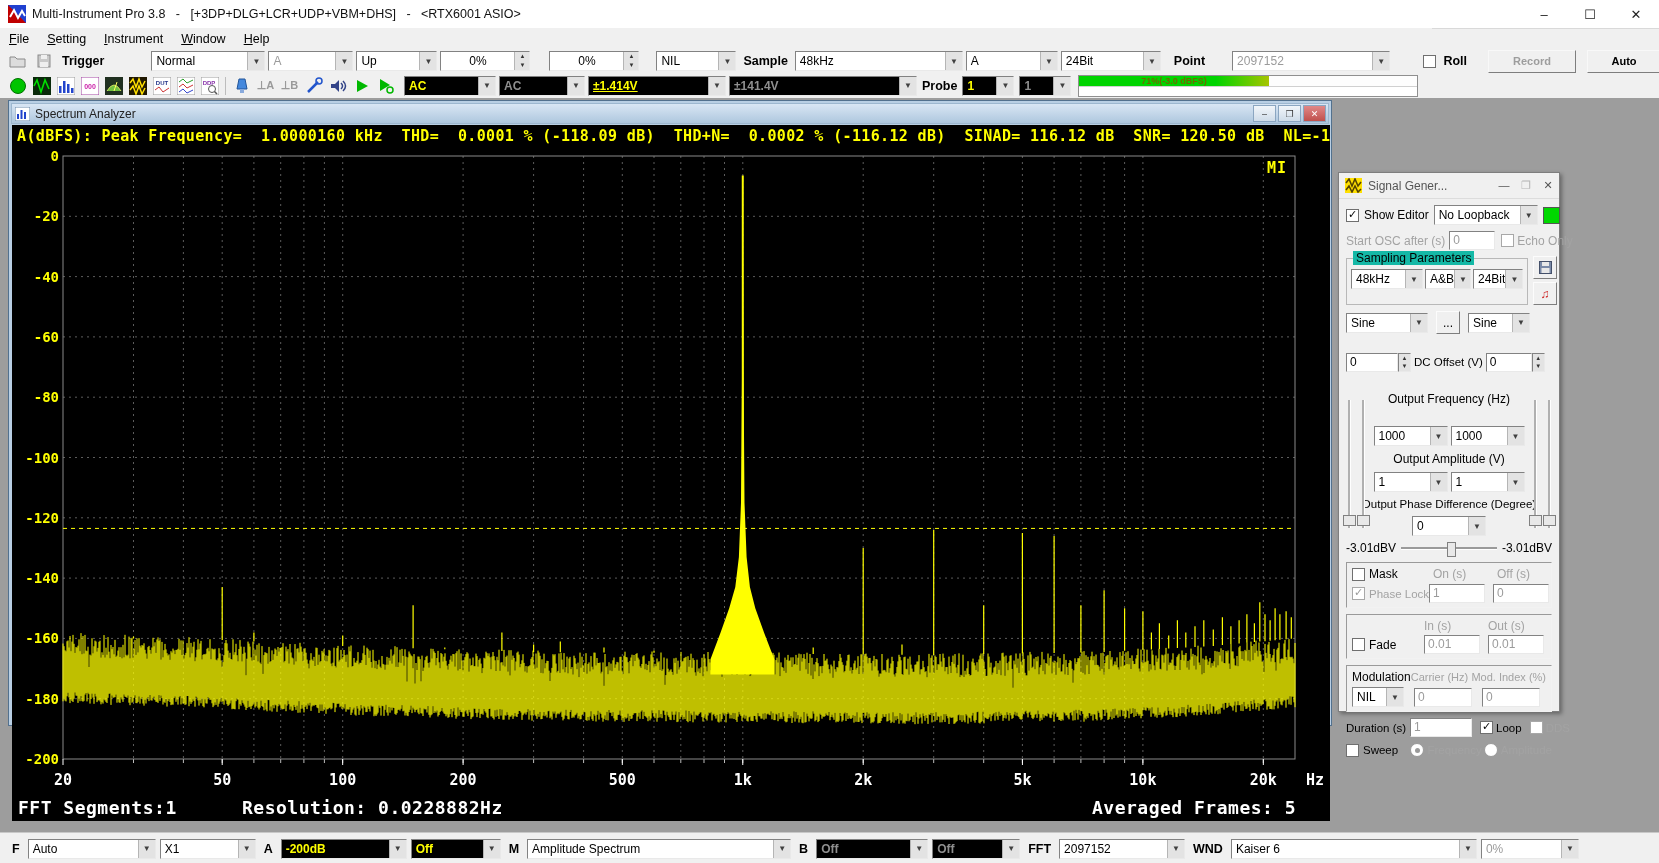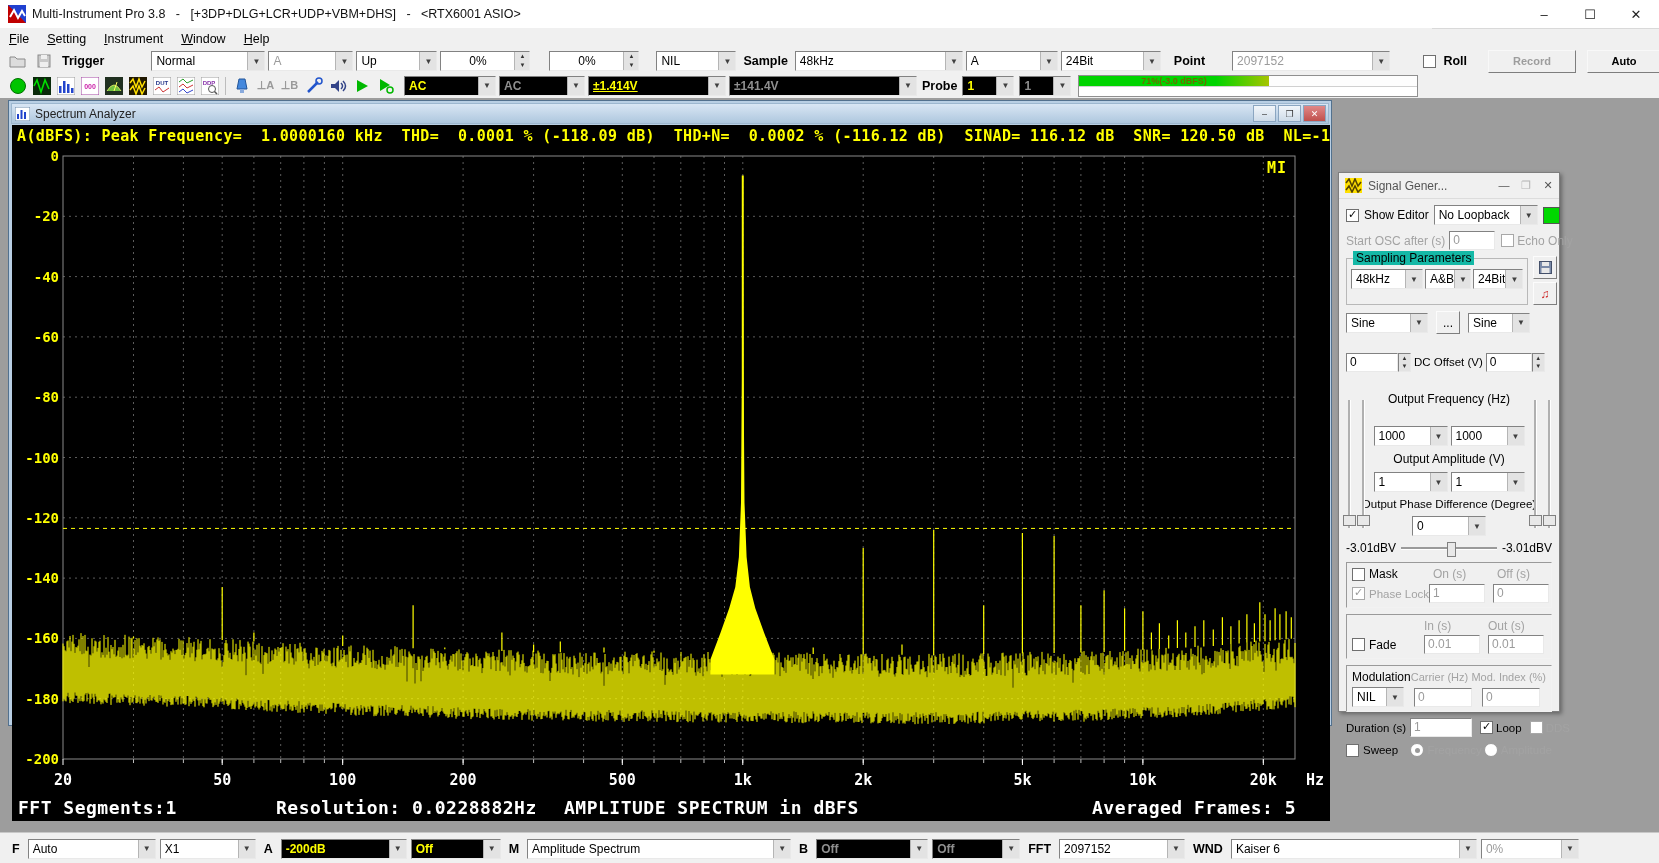--- a/index.html
+++ b/index.html
@@ -452,22 +452,21 @@
             <text x="1303" y="660" text-anchor="middle" fill="#fff" font-family="&quot;DejaVu Sans Mono&quot;,monospace" font-size="15" font-weight="bold">Hz</text>
             <path d="M51 576.3V518.5M52 573.4V521.2M53 575.6V525.3M54 576.4V526.3M55 571.3V516.3M56 567.8V515.5M57 572.4V522.5M58 578.1V511.0M59 574.4V526.2M60 576.0V516.6M61 577.0V509.9M62 573.8V518.8M63 567.5V527.9M64 570.6V522.1M65 570.8V522.6M66 577.9V520.7M67 573.7V514.3M68 576.2V526.2M69 571.1V508.1M70 576.1V529.2M71 576.7V511.0M72 575.8V528.5M73 569.6V509.9M74 568.0V525.6M75 576.4V526.2M76 567.8V521.7M77 569.2V542.0M78 578.6V529.6M79 574.1V530.5M80 568.7V513.2M81 572.6V528.3M82 578.8V521.3M83 568.8V515.6M84 571.5V516.5M85 577.1V526.6M86 575.6V522.9M87 575.0V516.8M88 576.4V515.7M89 579.3V532.6M90 577.2V527.3M91 578.6V529.9M92 574.4V510.1M93 575.4V532.5M94 576.9V522.7M95 578.0V529.7M96 572.8V512.1M97 568.8V526.7M98 568.5V533.2M99 579.9V520.0M100 570.5V524.2M101 572.8V522.0M102 572.4V529.3M103 572.2V514.9M104 569.6V531.9M105 577.7V530.6M106 574.2V525.6M107 577.4V522.2M108 577.9V532.0M109 572.4V522.2M110 574.4V533.3M111 576.9V519.8M112 569.5V532.3M113 571.6V509.8M114 572.0V529.8M115 572.8V531.1M116 570.5V529.7M117 577.7V511.6M118 580.2V533.3M119 572.0V513.5M120 577.7V512.8M121 576.8V532.7M122 572.8V523.8M123 570.3V515.1M124 578.1V529.9M125 578.2V513.4M126 576.9V527.4M127 571.5V513.1M128 578.6V520.7M129 573.7V522.5M130 572.4V520.1M131 578.5V520.7M132 580.7V518.3M133 574.8V524.8M134 578.5V528.5M135 573.5V533.7M136 572.2V522.1M137 576.1V520.9M138 570.0V525.0M139 575.3V528.7M140 575.6V522.5M141 572.9V512.8M142 571.6V521.3M143 575.1V517.3M144 576.8V527.9M145 576.8V514.5M146 577.9V512.4M147 570.1V515.9M148 575.9V514.3M149 570.6V534.6M150 573.2V516.9M151 579.5V532.3M152 576.8V525.2M153 577.8V518.9M154 573.9V524.4M155 581.6V528.2M156 576.1V530.5M157 574.0V529.4M158 577.0V534.8M159 580.1V526.2M160 579.4V527.6M161 579.7V523.6M162 573.1V525.4M163 571.5V529.1M164 576.8V524.9M165 574.5V524.9M166 579.6V523.8M167 572.4V513.8M168 571.0V524.8M169 579.4V515.4M170 573.3V530.0M171 578.5V515.5M172 578.2V533.5M173 579.8V529.9M174 579.4V527.9M175 571.0V518.1M176 571.0V522.6M177 581.2V512.2M178 576.6V532.4M179 578.9V517.9M180 577.2V528.3M181 574.4V521.7M182 576.0V516.8M183 581.7V536.2M184 571.5V532.3M185 572.7V524.7M186 575.4V514.2M187 580.6V524.3M188 575.3V518.5M189 578.3V515.9M190 573.3V534.4M191 581.1V529.9M192 582.3V529.1M193 574.4V529.5M194 578.3V528.7M195 578.6V523.8M196 572.2V522.8M197 573.1V526.3M198 574.8V514.2M199 574.8V534.2M200 578.3V523.5M201 582.1V524.2M202 580.5V524.6M203 577.4V523.7M204 579.9V534.6M205 574.1V535.4M206 581.7V533.3M207 578.7V523.2M208 576.6V528.4M209 572.9V535.5M210 576.9V542.2M211 576.1V537.1M212 579.7V530.1M213 574.3V518.1M214 575.6V515.0M215 579.1V518.4M216 580.9V525.6M217 579.8V532.7M218 578.4V527.8M219 575.5V534.0M220 584.2V534.6M221 583.6V514.3M222 584.0V529.7M223 584.3V527.2M224 576.2V518.8M225 573.5V530.2M226 574.7V536.3M227 584.2V524.0M228 579.1V515.1M229 580.7V521.6M230 575.3V536.4M231 577.9V528.8M232 579.5V521.8M233 581.7V527.6M234 585.0V550.2M235 583.0V533.7M236 575.8V516.6M237 582.2V518.6M238 581.5V521.6M239 584.0V532.3M240 581.1V535.6M241 579.7V516.6M242 577.4V535.1M243 582.6V524.6M244 581.3V530.6M245 576.8V519.8M246 582.7V536.4M247 584.5V518.3M248 582.7V537.6M249 575.7V539.1M250 581.0V521.1M251 581.9V548.9M252 585.3V530.1M253 578.0V527.2M254 584.6V527.8M255 586.3V528.3M256 574.9V538.7M257 575.2V521.9M258 585.5V537.1M259 581.5V536.1M260 586.6V525.4M261 580.0V534.9M262 583.3V529.2M263 579.6V523.5M264 580.4V524.7M265 586.8V530.9M266 581.3V522.0M267 578.9V526.6M268 580.4V523.0M269 583.1V522.7M270 584.4V522.1M271 584.2V518.2M272 583.9V537.3M273 579.4V535.9M274 586.2V521.6M275 580.6V526.4M276 575.7V524.1M277 579.2V538.5M278 584.6V519.0M279 581.5V527.5M280 585.8V532.5M281 585.5V533.4M282 579.9V539.6M283 582.0V519.1M284 584.9V536.4M285 580.7V523.8M286 587.8V523.3M287 576.2V527.4M288 587.6V517.8M289 583.8V521.6M290 579.9V526.7M291 583.6V536.1M292 587.4V524.2M293 581.9V523.2M294 580.4V527.7M295 584.1V534.6M296 578.6V538.6M297 580.5V543.4M298 577.8V535.3M299 585.9V528.2M300 581.5V534.5M301 580.2V536.0M302 580.8V531.9M303 579.8V541.0M304 580.0V522.6M305 582.5V522.9M306 583.2V539.8M307 587.9V529.7M308 579.5V537.2M309 585.9V536.0M310 579.5V525.9M311 586.2V527.5M312 584.4V524.3M313 582.6V536.2M314 588.8V530.4M315 584.3V536.3M316 584.2V530.8M317 583.1V524.9M318 582.5V525.7M319 584.3V538.5M320 583.4V541.2M321 577.8V537.7M322 578.2V522.7M323 587.1V540.9M324 582.5V542.4M325 578.8V523.1M326 578.7V520.9M327 578.6V536.5M328 582.2V534.8M329 580.9V524.9M330 583.9V533.8M331 582.2V532.1M332 583.6V525.0M333 579.2V530.1M334 586.7V536.8M335 584.3V529.6M336 584.5V542.3M337 584.5V521.6M338 582.0V526.3M339 590.0V520.5M340 587.7V541.6M341 584.6V541.0M342 582.7V533.0M343 589.6V537.5M344 590.6V537.8M345 581.1V535.7M346 583.6V527.1M347 589.9V539.3M348 585.6V537.7M349 580.0V538.0M350 583.5V535.2M351 589.9V528.3M352 581.4V520.6M353 582.7V529.9M354 587.1V540.0M355 586.9V522.7M356 581.5V524.2M357 584.1V532.9M358 586.5V525.6M359 580.4V537.0M360 581.6V542.7M361 581.5V524.8M362 591.2V535.5M363 589.5V543.2M364 591.0V536.0M365 589.4V544.1M366 587.7V539.5M367 580.6V534.8M368 582.9V541.6M369 590.6V543.1M370 580.8V531.0M371 581.2V538.9M372 590.9V539.6M373 584.8V544.7M374 579.8V539.7M375 587.5V531.9M376 590.6V539.7M377 582.0V532.8M378 587.7V535.7M379 582.6V524.4M380 585.4V538.6M381 582.6V530.7M382 583.0V529.4M383 588.9V521.2M384 589.8V541.8M385 588.2V522.2M386 584.9V542.0M387 584.6V537.4M388 585.6V524.7M389 583.8V537.9M390 580.2V523.9M391 586.3V530.9M392 585.7V540.7M393 590.5V524.3M394 587.8V531.7M395 590.5V556.5M396 591.1V532.3M397 587.0V526.5M398 584.8V528.6M399 580.7V530.4M400 588.1V531.3M401 582.7V543.2M402 584.5V529.1M403 587.2V558.5M404 585.0V538.0M405 584.4V545.0M406 587.6V531.5M407 589.2V531.7M408 582.8V534.2M409 588.2V556.3M410 588.5V530.6M411 591.0V546.0M412 583.6V542.6M413 584.4V535.2M414 584.3V531.9M415 587.5V530.8M416 581.1V537.9M417 589.8V542.6M418 592.5V537.3M419 590.3V523.7M420 589.3V533.5M421 581.2V523.9M422 588.0V526.4M423 586.2V528.0M424 587.6V540.3M425 585.6V533.0M426 591.5V525.9M427 590.0V537.3M428 587.1V543.2M429 585.9V528.0M430 583.0V529.1M431 586.6V536.5M432 588.4V531.7M433 589.0V528.3M434 591.3V535.8M435 589.4V540.6M436 592.8V544.6M437 592.1V538.9M438 589.2V534.7M439 584.0V530.7M440 592.2V536.6M441 586.5V529.0M442 583.1V529.2M443 590.0V541.6M444 593.7V528.2M445 591.6V526.2M446 582.4V545.5M447 590.8V524.4M448 584.8V544.0M449 586.9V528.4M450 587.3V535.5M451 591.8V545.2M452 591.8V535.3M453 586.5V532.2M454 585.2V529.1M455 588.6V527.2M456 591.0V528.5M457 584.8V546.6M458 587.3V533.5M459 594.1V540.7M460 592.3V540.0M461 591.5V532.5M462 583.6V541.2M463 583.8V541.2M464 588.0V528.6M465 592.1V531.1M466 587.7V541.6M467 583.9V534.9M468 593.0V533.4M469 589.1V538.6M470 588.6V548.1M471 589.7V543.1M472 584.0V532.8M473 586.3V533.6M474 587.7V526.7M475 592.2V528.2M476 593.2V531.1M477 584.0V528.4M478 583.7V532.3M479 591.4V544.2M480 591.4V531.6M481 593.0V527.0M482 594.5V531.1M483 585.3V535.3M484 591.8V546.0M485 584.7V531.8M486 591.1V535.2M487 594.0V524.7M488 584.1V545.8M489 590.6V537.5M490 584.6V537.2M491 594.7V540.4M492 594.6V524.9M493 590.2V541.5M494 590.7V531.9M495 587.2V530.6M496 589.9V546.6M497 594.6V525.2M498 591.7V550.4M499 591.5V525.2M500 590.0V534.8M501 593.9V530.6M502 591.4V533.0M503 588.0V545.5M504 591.3V536.5M505 592.0V527.7M506 589.0V526.6M507 585.9V529.6M508 586.0V542.2M509 587.5V538.9M510 594.9V535.3M511 590.2V529.2M512 588.7V537.9M513 587.6V546.5M514 589.6V541.1M515 587.2V547.6M516 584.2V541.4M517 594.6V541.2M518 585.7V540.2M519 590.3V533.8M520 595.7V532.1M521 589.9V525.6M522 584.9V539.4M523 589.7V543.7M524 591.1V528.5M525 593.8V542.7M526 588.9V525.6M527 591.8V527.5M528 586.9V530.8M529 594.2V547.9M530 594.0V534.3M531 590.7V548.3M532 587.1V528.7M533 591.2V543.3M534 589.7V538.2M535 592.5V535.8M536 586.3V536.0M537 585.8V545.7M538 593.2V556.0M539 591.6V547.7M540 594.5V542.9M541 586.6V529.2M542 588.6V530.4M543 586.5V529.2M544 592.8V538.5M545 589.3V547.4M546 588.0V545.9M547 589.2V528.4M548 587.7V547.9M549 586.6V527.8M550 591.9V534.6M551 595.4V544.3M552 593.8V528.1M553 590.5V547.3M554 584.8V542.1M555 590.9V531.6M556 594.1V548.3M557 594.4V533.5M558 587.0V531.9M559 584.9V544.1M560 592.9V542.1M561 591.5V549.5M562 592.6V530.7M563 590.3V533.2M564 589.5V538.7M565 587.8V544.2M566 593.4V537.6M567 591.2V552.1M568 594.4V527.6M569 594.1V542.7M570 590.1V531.7M571 589.1V540.2M572 586.8V547.1M573 587.3V538.2M574 595.0V528.2M575 595.8V548.7M576 592.0V538.9M577 595.3V537.4M578 591.5V546.4M579 586.3V531.1M580 594.2V541.7M581 595.9V544.4M582 589.1V527.6M583 590.7V527.7M584 596.5V540.4M585 589.8V533.0M586 585.8V538.0M587 594.6V538.0M588 587.5V537.5M589 588.9V548.4M590 592.7V546.7M591 596.7V537.4M592 593.9V560.8M593 590.4V529.0M594 595.1V542.2M595 586.9V541.2M596 595.4V549.2M597 585.0V537.2M598 587.7V545.5M599 587.7V538.6M600 591.1V546.2M601 587.2V535.3M602 593.4V532.5M603 596.3V542.8M604 594.7V539.4M605 595.0V536.9M606 589.9V537.4M607 589.7V545.7M608 585.6V531.9M609 590.7V531.7M610 595.2V545.6M611 593.1V549.1M612 596.9V530.7M613 592.1V526.7M614 593.6V532.0M615 592.7V532.4M616 588.7V537.2M617 595.9V548.3M618 591.0V535.9M619 594.0V532.5M620 593.5V529.7M621 589.9V541.2M622 588.3V530.0M623 588.2V535.9M624 588.1V529.0M625 596.1V528.2M626 591.6V532.7M627 587.8V534.5M628 593.8V541.3M629 586.6V542.9M630 585.3V539.0M631 594.0V531.5M632 586.8V530.4M633 591.0V544.3M634 591.7V538.8M635 592.8V545.1M636 596.2V540.0M637 591.3V536.1M638 595.4V547.3M639 593.5V529.4M640 585.4V526.5M641 588.2V532.3M642 591.7V542.6M643 593.2V538.8M644 588.3V541.2M645 596.7V533.5M646 592.8V537.4M647 585.2V536.3M648 592.5V545.0M649 589.0V527.5M650 593.2V546.0M651 585.5V544.3M652 585.7V532.5M653 589.9V559.8M654 596.2V550.1M655 586.8V533.5M656 590.4V543.7M657 592.1V547.1M658 594.7V545.4M659 595.1V544.3M660 586.6V546.9M661 589.8V549.8M662 594.9V533.3M663 589.7V537.9M664 586.5V532.8M665 597.1V548.7M666 596.6V535.7M667 587.2V544.5M668 594.2V542.3M669 592.1V526.9M670 590.1V536.6M671 594.5V536.2M672 591.9V533.2M673 594.1V532.6M674 585.5V531.8M675 596.0V547.3M676 597.2V531.2M677 586.0V541.7M678 596.1V535.0M679 588.5V528.7M680 590.2V542.8M681 597.3V533.2M682 586.6V535.1M683 594.3V547.3M684 589.7V550.7M685 590.6V534.7M686 590.5V546.6M687 588.9V543.4M688 587.5V548.1M689 587.3V542.3M690 592.1V532.8M691 596.5V551.2M692 592.8V529.3M693 589.3V533.4M694 593.9V541.5M695 595.5V546.3M696 590.5V527.0M697 587.5V534.1M698 588.3V537.5M699 587.2V545.2M700 595.5V538.7M701 589.7V534.1M702 588.8V546.7M703 591.2V530.0M704 593.6V532.9M705 589.9V530.2M706 596.7V526.9M707 597.5V533.1M708 589.0V543.6M709 596.6V549.1M710 594.0V551.8M711 587.7V538.5M712 589.5V529.0M713 588.5V529.8M714 597.4V529.1M715 589.1V537.5M716 587.3V528.9M717 588.6V533.1M718 593.5V545.5M719 589.9V543.9M720 593.5V549.7M721 587.9V531.3M722 594.0V533.1M723 588.2V532.0M724 594.9V543.3M725 596.9V550.0M726 591.7V546.1M727 586.9V533.7M728 589.4V549.0M729 590.9V541.4M730 595.9V542.2M731 592.7V527.0M732 589.7V545.1M733 593.7V549.7M734 590.7V544.4M735 595.8V546.5M736 596.5V538.5M737 592.3V546.1M738 591.5V551.1M739 595.7V550.2M740 596.0V545.7M741 596.1V540.4M742 590.9V548.1M743 591.0V536.9M744 594.5V527.3M745 596.9V528.6M746 588.1V534.8M747 591.2V532.2M748 591.3V548.0M749 593.6V533.3M750 593.6V544.7M751 588.7V539.1M752 594.7V534.5M753 588.2V527.9M754 593.7V536.3M755 589.3V542.0M756 588.5V542.8M757 589.6V533.9M758 590.2V531.5M759 586.4V527.3M760 594.3V534.4M761 588.3V527.9M762 595.1V529.8M763 595.1V549.4M764 588.8V535.1M765 589.6V532.6M766 596.2V537.5M767 588.1V527.5M768 594.1V551.1M769 592.5V537.4M770 594.1V542.0M771 587.1V542.7M772 591.4V545.9M773 596.2V532.6M774 597.3V547.8M775 596.7V534.8M776 593.1V529.9M777 589.2V535.9M778 593.2V535.5M779 591.0V532.4M780 598.0V541.9M781 592.7V532.3M782 586.4V539.7M783 596.6V539.0M784 587.1V529.9M785 593.6V539.9M786 590.1V532.7M787 597.5V528.6M788 594.2V545.8M789 591.8V529.2M790 597.6V536.6M791 598.2V533.1M792 587.1V529.1M793 597.5V533.9M794 597.1V544.3M795 588.6V527.7M796 591.3V548.8M797 596.4V538.0M798 592.9V529.0M799 593.9V550.5M800 593.4V532.8M801 586.4V554.0M802 588.7V539.4M803 596.3V546.4M804 595.1V537.0M805 591.5V533.1M806 597.1V538.2M807 596.0V551.1M808 588.7V541.3M809 589.9V541.2M810 593.7V548.2M811 591.4V540.9M812 591.9V529.0M813 591.1V535.9M814 588.5V535.4M815 590.2V533.7M816 590.7V539.5M817 587.0V544.2M818 595.2V548.4M819 592.0V539.6M820 589.7V541.4M821 592.4V552.8M822 594.8V535.7M823 587.9V544.2M824 597.3V546.7M825 596.0V542.1M826 597.0V542.5M827 595.7V536.1M828 588.0V529.0M829 591.0V532.7M830 596.7V537.2M831 595.4V539.8M832 588.7V547.3M833 587.5V546.1M834 596.0V540.5M835 588.0V535.7M836 594.0V530.0M837 590.7V529.6M838 593.4V545.7M839 594.0V542.3M840 592.9V548.5M841 590.2V545.0M842 597.6V538.4M843 590.9V535.6M844 596.8V544.6M845 587.3V542.8M846 597.0V531.2M847 596.9V549.0M848 592.5V541.1M849 595.6V529.3M850 598.1V529.4M851 587.9V548.8M852 587.7V530.6M853 592.8V529.0M854 590.7V528.6M855 587.3V531.6M856 593.5V538.4M857 588.7V533.0M858 592.4V532.9M859 598.3V538.1M860 596.9V545.6M861 597.6V535.8M862 596.4V530.9M863 592.2V541.4M864 589.1V534.0M865 587.8V534.5M866 598.4V545.5M867 597.7V551.7M868 598.0V548.5M869 596.0V548.7M870 593.2V529.0M871 589.2V545.6M872 591.7V544.9M873 591.9V545.4M874 589.1V547.2M875 596.5V535.1M876 596.1V533.6M877 588.4V547.7M878 595.3V543.2M879 598.1V538.5M880 596.8V531.8M881 587.3V536.0M882 597.8V549.4M883 591.3V551.6M884 595.3V548.2M885 591.1V542.0M886 593.9V536.4M887 598.7V529.8M888 588.1V531.9M889 595.5V535.3M890 589.3V549.0M891 598.4V550.0M892 597.4V532.2M893 598.7V531.7M894 595.7V543.8M895 596.2V544.4M896 588.6V533.7M897 596.3V549.6M898 595.1V531.6M899 591.6V539.6M900 591.6V543.6M901 597.1V546.8M902 590.2V546.8M903 599.2V539.8M904 587.3V539.4M905 592.1V536.6M906 598.8V536.5M907 593.5V530.1M908 589.3V549.4M909 592.5V544.4M910 598.5V544.2M911 588.5V535.9M912 591.0V542.2M913 595.8V547.1M914 590.2V546.2M915 593.1V552.2M916 598.9V541.2M917 589.3V528.9M918 589.9V547.6M919 587.9V532.8M920 597.4V530.4M921 588.3V540.1M922 591.1V548.0M923 596.5V530.5M924 587.2V531.9M925 595.1V544.9M926 591.2V539.2M927 591.8V539.5M928 597.4V529.0M929 590.8V536.5M930 597.3V541.8M931 594.8V528.6M932 589.2V532.9M933 597.0V546.3M934 589.2V542.1M935 591.1V542.0M936 593.3V549.2M937 599.0V531.6M938 591.8V540.8M939 592.8V548.0M940 592.7V537.0M941 592.3V530.6M942 598.9V538.8M943 598.3V529.1M944 597.1V542.4M945 596.1V548.2M946 590.3V539.9M947 589.5V528.3M948 595.2V552.1M949 590.2V549.8M950 596.9V550.5M951 590.3V529.7M952 595.4V552.0M953 597.3V545.8M954 589.1V549.5M955 590.6V543.3M956 598.6V536.2M957 592.4V549.0M958 593.3V550.7M959 596.8V550.0M960 590.6V536.6M961 587.9V533.6M962 595.7V537.8M963 597.7V540.4M964 595.0V545.1M965 587.2V537.2M966 586.7V546.6M967 597.8V534.5M968 598.5V530.6M969 597.1V528.5M970 596.2V533.8M971 586.8V528.3M972 598.4V536.7M973 592.4V544.0M974 592.9V551.0M975 593.8V550.8M976 594.1V528.5M977 592.4V531.6M978 589.3V542.4M979 596.2V537.7M980 590.9V549.7M981 589.4V547.6M982 588.0V542.6M983 595.6V541.6M984 587.2V536.0M985 591.2V549.0M986 594.8V538.1M987 586.7V544.8M988 591.0V535.6M989 588.5V550.2M990 590.1V528.2M991 595.9V527.7M992 592.9V531.6M993 590.1V550.8M994 593.5V530.5M995 587.2V538.1M996 589.8V545.2M997 595.7V536.6M998 588.0V530.8M999 590.4V530.2M1000 593.9V543.9M1001 593.0V562.7M1002 589.6V535.6M1003 586.8V539.4M1004 590.7V528.5M1005 587.7V542.7M1006 591.1V533.6M1007 592.2V548.0M1008 593.9V528.4M1009 594.6V536.6M1010 594.3V539.8M1011 588.7V527.4M1012 589.3V533.9M1013 586.7V547.8M1014 585.7V550.4M1015 588.4V550.4M1016 592.4V530.4M1017 587.6V545.6M1018 586.6V526.9M1019 589.9V529.4M1020 592.9V542.9M1021 594.1V541.7M1022 592.6V533.6M1023 589.7V544.2M1024 588.9V532.0M1025 592.9V536.3M1026 585.6V531.4M1027 589.2V549.3M1028 596.1V542.3M1029 592.8V539.9M1030 594.8V526.9M1031 589.2V545.9M1032 592.7V534.4M1033 590.4V549.3M1034 590.9V538.0M1035 591.4V539.0M1036 588.2V528.5M1037 589.2V540.5M1038 592.7V532.8M1039 593.1V530.9M1040 589.6V548.4M1041 586.7V536.7M1042 596.5V537.9M1043 588.9V536.0M1044 587.6V549.8M1045 591.9V537.3M1046 591.8V531.6M1047 595.0V542.8M1048 594.8V533.1M1049 596.0V546.6M1050 594.1V546.4M1051 595.4V539.4M1052 587.2V529.1M1053 588.4V549.4M1054 590.5V534.9M1055 590.1V542.0M1056 592.6V550.0M1057 594.3V538.0M1058 588.1V535.0M1059 587.0V536.1M1060 590.4V543.8M1061 595.6V557.7M1062 585.7V545.3M1063 595.2V533.3M1064 584.8V539.1M1065 588.3V537.0M1066 594.6V533.2M1067 584.9V533.3M1068 589.8V531.1M1069 586.0V546.8M1070 586.3V526.7M1071 588.9V547.9M1072 596.7V526.1M1073 592.7V549.5M1074 594.3V530.2M1075 591.2V540.2M1076 592.9V531.8M1077 588.0V549.0M1078 588.4V535.1M1079 590.9V531.3M1080 589.4V526.7M1081 595.5V535.3M1082 589.1V531.2M1083 589.6V540.1M1084 594.0V529.5M1085 595.4V539.8M1086 585.8V540.2M1087 587.8V541.6M1088 592.3V545.7M1089 595.2V528.1M1090 593.9V543.9M1091 584.5V527.7M1092 584.9V549.4M1093 590.9V538.0M1094 584.5V531.4M1095 587.7V530.5M1096 595.0V529.9M1097 594.1V544.1M1098 591.8V526.0M1099 586.5V534.6M1100 594.3V532.2M1101 584.1V541.2M1102 593.0V539.5M1103 583.7V536.4M1104 590.6V539.9M1105 589.3V532.4M1106 592.7V542.3M1107 585.4V544.6M1108 591.6V527.1M1109 584.7V541.5M1110 585.4V530.8M1111 591.1V526.1M1112 586.1V541.1M1113 593.7V539.9M1114 592.2V527.3M1115 584.8V539.0M1116 586.1V526.2M1117 593.2V539.3M1118 583.6V533.0M1119 589.0V544.0M1120 588.0V530.4M1121 583.2V535.9M1122 592.1V539.1M1123 583.9V538.9M1124 591.0V533.5M1125 587.2V530.0M1126 588.8V523.7M1127 590.7V543.5M1128 589.1V546.5M1129 593.3V524.6M1130 591.0V536.9M1131 585.2V538.2M1132 582.5V524.3M1133 585.1V537.4M1134 585.6V536.6M1135 582.5V524.7M1136 583.2V535.7M1137 585.5V546.4M1138 583.5V539.1M1139 591.8V544.5M1140 582.3V525.3M1141 588.5V529.7M1142 588.6V540.4M1143 591.6V545.2M1144 589.7V530.5M1145 592.7V536.8M1146 582.6V533.4M1147 590.0V523.8M1148 587.4V543.8M1149 589.7V544.4M1150 592.4V529.7M1151 591.6V530.4M1152 587.6V537.7M1153 585.8V529.5M1154 590.7V522.9M1155 590.2V545.6M1156 582.1V528.6M1157 585.8V539.8M1158 589.5V537.5M1159 585.9V538.1M1160 590.0V534.6M1161 592.2V528.3M1162 583.7V540.5M1163 587.5V545.0M1164 591.9V540.9M1165 592.1V532.1M1166 588.5V530.4M1167 583.5V528.8M1168 591.0V545.0M1169 588.3V534.9M1170 582.0V525.5M1171 588.1V529.9M1172 582.2V535.5M1173 589.4V529.9M1174 591.5V528.0M1175 584.2V542.5M1176 579.8V535.9M1177 587.3V544.7M1178 582.6V534.7M1179 582.1V523.6M1180 588.3V531.5M1181 587.3V528.9M1182 590.1V540.7M1183 587.0V530.1M1184 586.6V544.5M1185 590.4V531.3M1186 587.4V520.7M1187 580.3V537.5M1188 587.1V540.1M1189 590.0V522.5M1190 587.6V549.3M1191 581.0V533.5M1192 585.9V548.0M1193 587.2V534.7M1194 589.3V530.9M1195 579.1V534.5M1196 584.8V540.0M1197 589.8V536.5M1198 578.9V533.0M1199 587.5V542.6M1200 588.8V538.2M1201 581.1V540.8M1202 581.6V536.3M1203 588.7V525.9M1204 586.3V542.4M1205 585.0V526.4M1206 589.2V540.3M1207 584.1V526.9M1208 588.6V530.5M1209 582.7V523.3M1210 582.7V536.5M1211 578.7V525.0M1212 584.6V538.0M1213 577.9V538.3M1214 577.9V526.0M1215 583.0V527.5M1216 581.9V525.5M1217 577.8V538.5M1218 580.6V543.9M1219 580.9V519.2M1220 582.2V526.4M1221 585.6V526.5M1222 580.6V533.5M1223 576.6V540.3M1224 587.2V540.8M1225 580.2V531.0M1226 576.2V541.2M1227 580.2V522.3M1228 580.2V520.9M1229 585.9V526.2M1230 579.2V534.0M1231 586.1V526.2M1232 576.9V535.7M1233 581.4V524.9M1234 584.0V526.2M1235 583.5V517.7M1236 579.3V535.6M1237 582.2V524.9M1238 586.0V536.5M1239 576.0V516.6M1240 579.2V521.0M1241 584.1V535.1M1242 574.7V519.2M1243 578.3V527.8M1244 584.4V515.6M1245 582.0V525.7M1246 578.0V531.5M1247 585.8V517.5M1248 578.7V526.0M1249 580.8V529.5M1250 579.6V536.6M1251 579.2V536.5M1252 575.1V546.9M1253 574.0V518.9M1254 576.3V527.9M1255 584.7V533.2M1256 581.4V519.6M1257 581.3V516.9M1258 584.0V529.0M1259 583.9V536.6M1260 584.4V532.8M1261 575.5V530.1M1262 584.4V523.9M1263 580.8V537.2M1264 576.6V545.6M1265 575.3V524.6M1266 583.4V522.9M1267 573.2V517.7M1268 576.6V538.4M1269 579.5V534.1M1270 580.3V533.4M1271 576.5V534.2M1272 574.8V518.5M1273 575.5V514.9M1274 582.7V532.1M1275 574.7V535.1M1276 573.4V524.6M1277 579.4V514.1M1278 571.3V531.8M1279 579.8V532.5M1280 571.6V531.8M1281 571.7V533.6M1282 577.3V538.2M1283 582.2V518.0" stroke="#FFFF00" stroke-width="1" fill="none"></path>
             <path d="M698.4 549.6 L698.4 534.5 L708.6 507.4 L717.2 483.3 L723.3 462.1 L726.9 432.0 L729.0 377.7 L730.1 242.1 L730.8 50.6 L731.5 242.1 L732.5 377.7 L734.6 432.0 L737.9 462.1 L743.3 483.3 L752.0 507.4 L762.4 534.5 L762.4 549.6 Z" fill="#FFFF00"></path>
             <line x1="730.7687041088199" y1="50.5975" x2="730.7687041088199" y2="528.475" stroke="#FFFF00" stroke-width="2"></line>
             <path d="M121.5 511.5V513.4M210.2 514.9V462.1M241.9 516.5V507.4M330.7 520.9V510.4M401.1 523.2V480.2M432.8 524.2V522.4M489.9 526.0V507.4M521.6 527.0V519.4M548.3 527.2V516.4M592.0 527.5V522.4M642.0 527.8V525.5M801.2 529.0V522.4M851.2 529.4V422.9M890.0 529.7V519.4M921.7 530.0V404.9M971.7 529.1V480.2M1010.4 528.4V407.9M1042.1 527.9V410.9M1068.9 527.4V480.2M1092.1 527.0V465.2M1112.6 525.8V483.3M1130.9 524.8V486.3M1139.4 524.4V507.4M1147.4 523.9V498.3M1156.7 523.4V510.4M1165.4 522.9V495.3M1173.8 522.5V507.4M1183.0 521.9V501.3M1191.8 521.5V495.3M1201.3 520.9V504.4M1210.4 520.1V492.3M1218.9 519.3V501.3M1227.1 518.6V495.3M1234.9 517.8V489.3M1242.4 517.1V498.3M1247.8 516.6V477.2M1253.0 516.2V489.3M1258.1 515.7V495.3M1263.1 515.2V483.3M1267.9 514.8V489.3M1274.1 514.2V486.3M1279.3 513.7V492.3" stroke="#FFFF00" stroke-width="1.2" fill="none"></path>
             <line x1="51" y1="403.4128" x2="1283" y2="403.4128" stroke="#FFFF00" stroke-width="1" stroke-dasharray="4,4"></line>
             <text x="1275" y="48" text-anchor="end" fill="#FFFF00" font-family="&quot;DejaVu Sans Mono&quot;,monospace" font-size="15" font-weight="bold" letter-spacing="1px">MI</text>
           </svg>
         <div id="status-line">A(dBFS): Peak Frequency=  1.0000160 kHz  THD=  0.0001 % (-118.09 dB)  THD+N=  0.0002 % (-116.12 dB)  SINAD= 116.12 dB  SNR= 120.50 dB  NL=-123.52 dBFS</div>
         <div class="plot-footer" style="left:6px">FFT Segments:1</div>
-        <div class="plot-footer" style="left:264px">Resolution: 0.0228882Hz</div>
-        <div class="plot-footer" style="left:552px">AMPLITUDE SPECTRUM in dBFS</div>
+        <div class="plot-footer" style="left:230px">Resolution: 0.0228882Hz</div>
         <div class="plot-footer" style="left:1080px">Averaged Frames: 5</div>
       </div>
     </div>
 
     <div id="siggen">
       <div class="sg-titlebar">
         <svg class="sgicon" viewBox="0 0 17 15">
           <rect width="17" height="15" fill="#FFE000"></rect>
           <polyline points="1,5 4,1 7,8 10,1 13,8 16,4" fill="none" stroke="#554400" stroke-width="1.6"></polyline>
           <polyline points="1,12 4,8 7,14 10,8 13,14 16,11" fill="none" stroke="#554400" stroke-width="1.6"></polyline>

